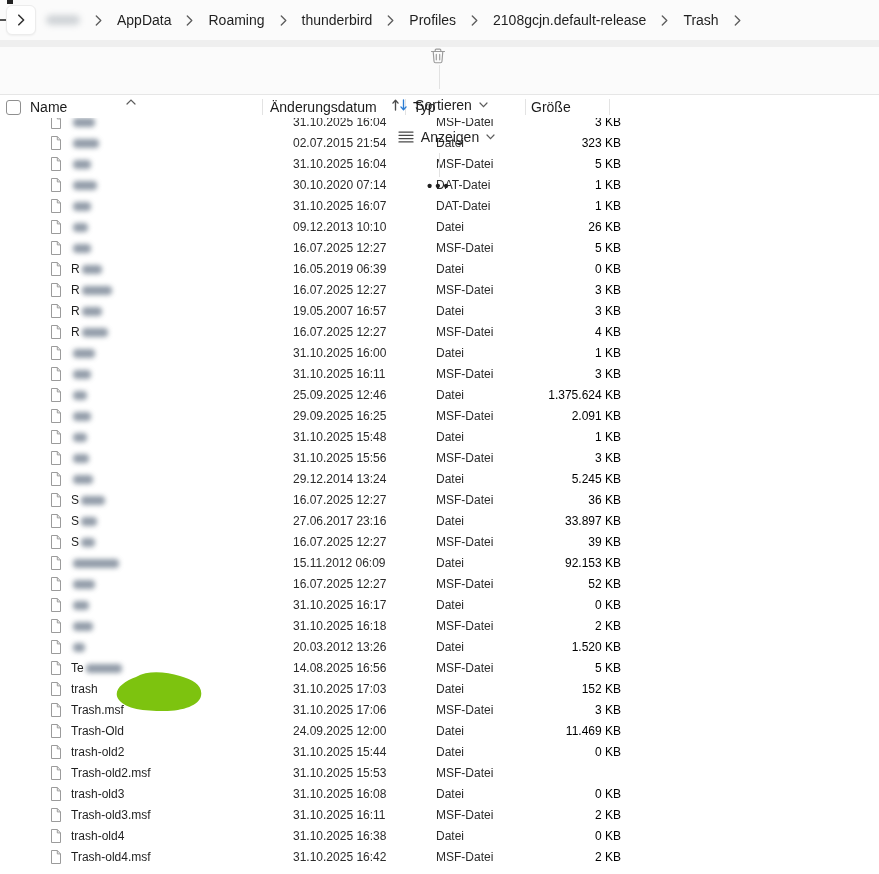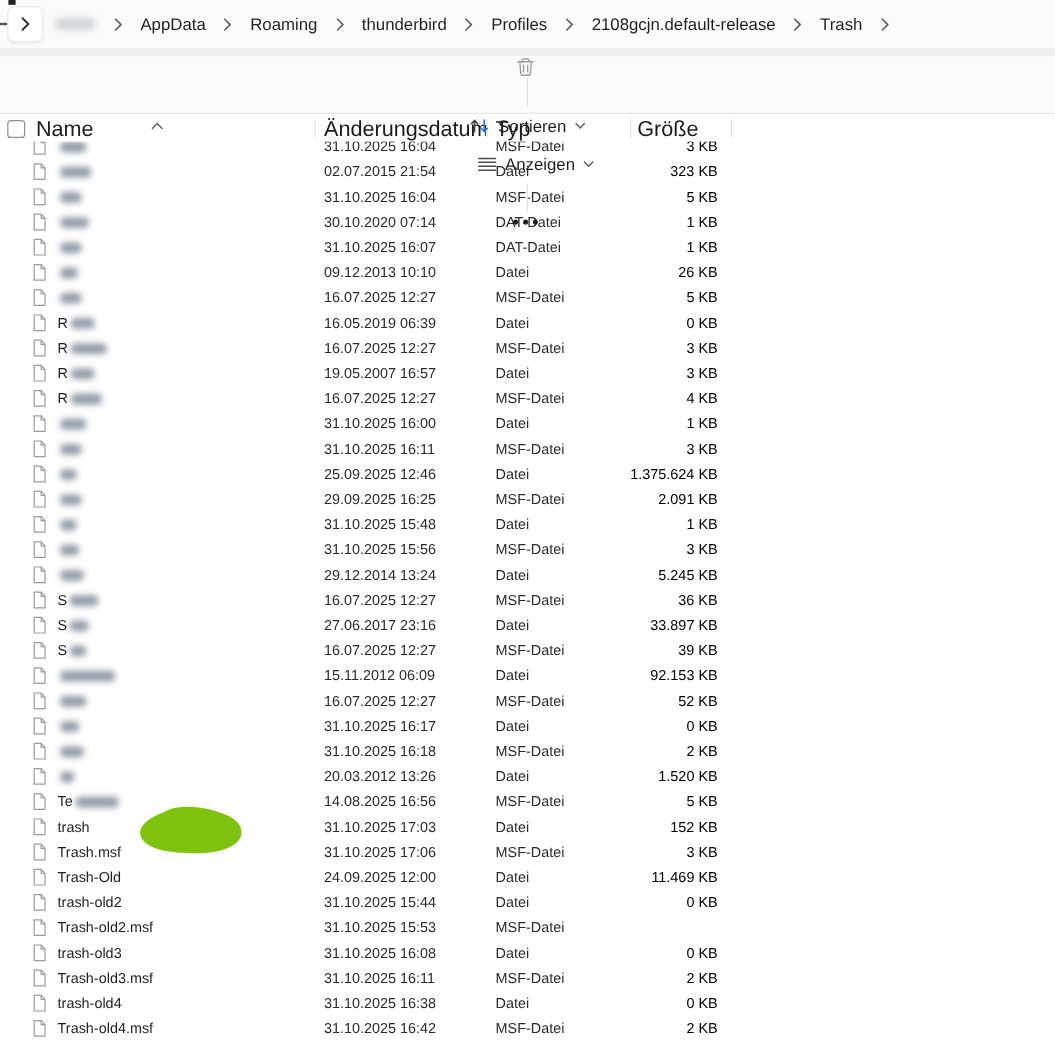--- a/index.html
+++ b/index.html
@@ -28,28 +28,28 @@
   .toolbar{position:absolute;top:47px;left:0;right:0;height:48px;background:#fbfbfb;
     border-bottom:1px solid #e6e6e6;display:flex;align-items:center;z-index:10;box-sizing:border-box;flex-direction:column;}
   .tb-trash{margin-left:-4px;display:flex;align-items:center;opacity:.85;}
   .tb-div{width:1px;height:24px;background:#e2e2e2;margin:0 12px;flex:0 0 auto;}
   .tb-btn{display:flex;align-items:center;gap:7px;padding:8px 10px;border-radius:4px;
     font-size:14px;cursor:default;white-space:nowrap;}
   .tb-btn + .tb-btn{margin-left:14px;}
   .tb-more{font-size:15px;font-weight:bold;letter-spacing:3px;padding:0 12px;cursor:default;}
   
   .listhead{position:absolute;top:96px;left:0;right:0;height:22px;background:#ffffff;
-    z-index:5;font-size:18px;}
+    z-index:5;font-size:14px;}
   .h-cell{position:absolute;top:3px;line-height:16px;white-space:nowrap;color:#1b1b1b;}
   .h-checkbox{position:absolute;left:6px;top:4px;width:13px;height:13px;border:1px solid #8f8f8f;
     border-radius:3px;background:#fff;}
   .h-caret{position:absolute;left:126px;top:-4px;}
   .h-div{position:absolute;top:3px;width:1px;height:16px;background:#e3e3e3;}
   
-  .list{position:absolute;top:112px;left:0;right:0;z-index:1;}
+  .list{position:absolute;top:112px;left:0;right:0;z-index:1;padding-left:23px;}
   .row{position:relative;height:21px;font-size:12px;}
   .c-icon{position:absolute;left:27px;top:2px;}
   .c-name{position:absolute;left:48px;top:0;line-height:21px;white-space:nowrap;color:#1f1f1f;}
   .c-date{position:absolute;left:270px;top:0;line-height:21px;color:#2b2b2b;}
   .c-type{position:absolute;left:413px;top:0;line-height:21px;color:#2b2b2b;}
   .c-size{position:absolute;left:430px;top:0;width:168px;text-align:right;line-height:21px;color:#000000;}
   .redacted-blob{display:inline-block;height:9px;border-radius:4px;background:#5f6e80;
     filter:blur(2.5px);opacity:.68;vertical-align:middle;margin-left:2px;}
   
   .green-blob{position:absolute;left:114px;top:671px;z-index:6;}

